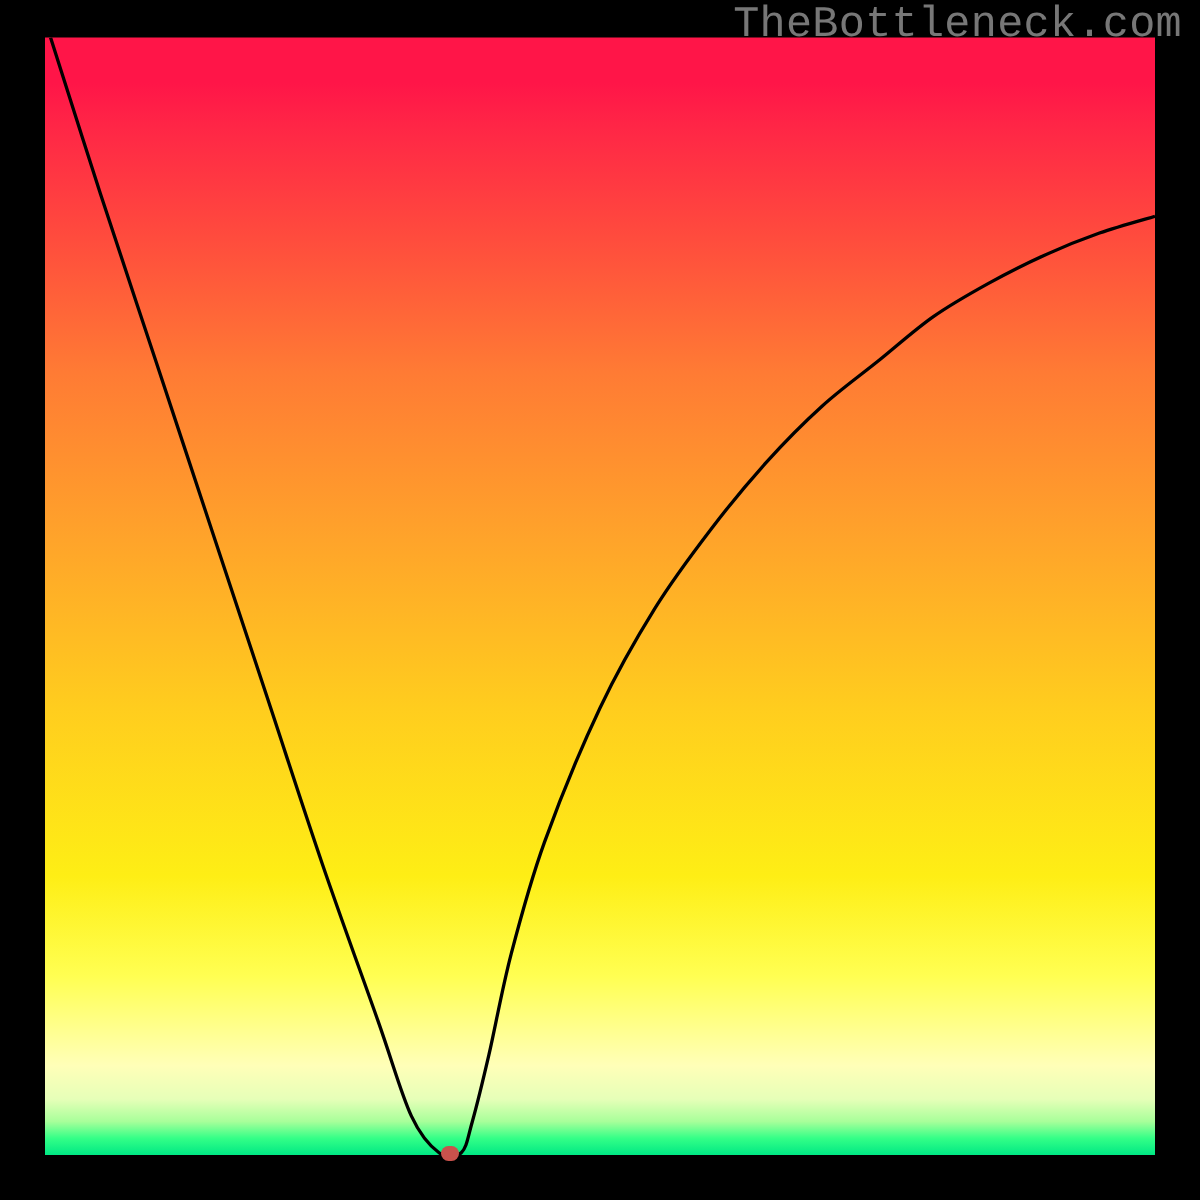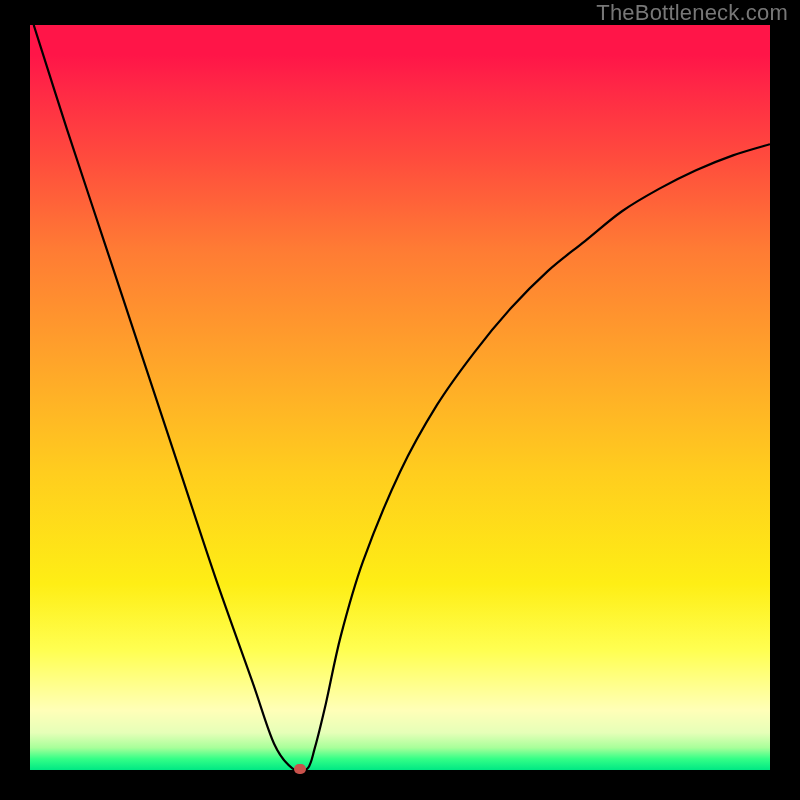--- a/index.html
+++ b/index.html
@@ -8,22 +8,22 @@
     width: 800px;
     height: 800px;
     background: #000;
     overflow: hidden;
   }
   .watermark {
     position: absolute;
     top: 0px;
     right: 12px;
     color: #777;
-    font-family: Liberation Sans, sans-serif;
-    font-size: 22px;
+    font-family: Liberation Mono, monospace;
+    font-size: 29px;
     letter-spacing: 0.2px;
     z-index: 20;
     user-select: none;
   }
   .frame {
     position: absolute;
     left: 30px;
     top: 25px;
     width: 740px;
     height: 745px;

